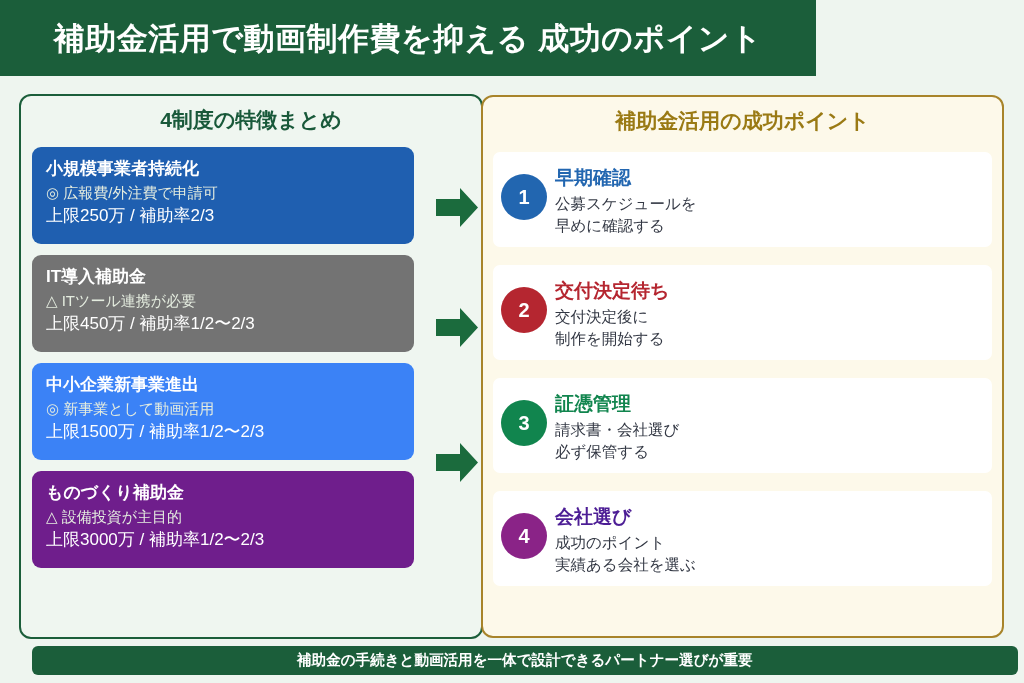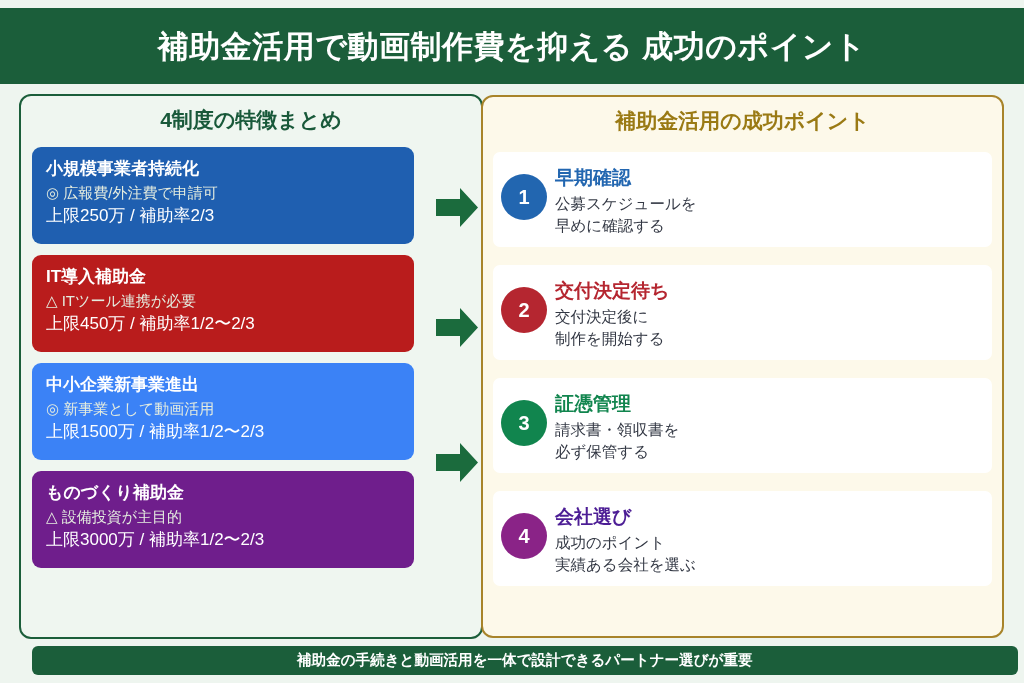--- a/index.html
+++ b/index.html
@@ -12,22 +12,22 @@
     background: #eef5ef;
     font-family: "Liberation Sans", "DejaVu Sans", sans-serif;
     overflow: hidden;
     position: relative;
   }
 
   
   .header-bar {
     position: absolute;
     left: 0;
-    top: 8px;
-    width: 1024px;
+    top: 0;
+    width: 816px;
     height: 76px;
     background: #1b5e3a;
     display: flex;
     align-items: center;
     justify-content: center;
   }
   .header-title {
     color: #ffffff;
     font-size: 31px;
     font-weight: bold;
@@ -192,21 +192,21 @@
   <div class="left-panel-title">4制度の特徴まとめ</div>
 
   <div class="cards">
 
     <div class="card" style="background:#1f5fb0;">
       <div class="card-title">小規模事業者持続化</div>
       <div class="card-note">◎ 広報費/外注費で申請可</div>
       <div class="card-amount">上限250万 / 補助率2/3</div>
     </div>
 
-    <div class="card" style="background:#b91c1c;">
+    <div class="card" style="background:#737373;">
       <div class="card-title">IT導入補助金</div>
       <div class="card-note">△ ITツール連携が必要</div>
       <div class="card-amount">上限450万 / 補助率1/2〜2/3</div>
     </div>
 
     <div class="card" style="background:#3b82f6;">
       <div class="card-title">中小企業新事業進出</div>
       <div class="card-note">◎ 新事業として動画活用</div>
       <div class="card-amount">上限1500万 / 補助率1/2〜2/3</div>
     </div>
@@ -251,21 +251,21 @@
     <div class="point-row">
       <div class="point-badge" style="background:#b52630;">2</div>
       <div class="point-title" style="color:#b52630;">交付決定待ち</div>
       <div class="point-desc">交付決定後に</div>
       <div class="point-desc">制作を開始する</div>
     </div>
 
     <div class="point-row">
       <div class="point-badge" style="background:#11854e;">3</div>
       <div class="point-title" style="color:#11854e;">証憑管理</div>
-      <div class="point-desc">請求書・領収書を</div>
+      <div class="point-desc">請求書・会社選び</div>
       <div class="point-desc">必ず保管する</div>
     </div>
 
     <div class="point-row">
       <div class="point-badge" style="background:#8a2387;">4</div>
       <div class="point-title" style="color:#4c1d95;">会社選び</div>
       <div class="point-desc">成功のポイント</div>
       <div class="point-desc">実績ある会社を選ぶ</div>
     </div>
 

